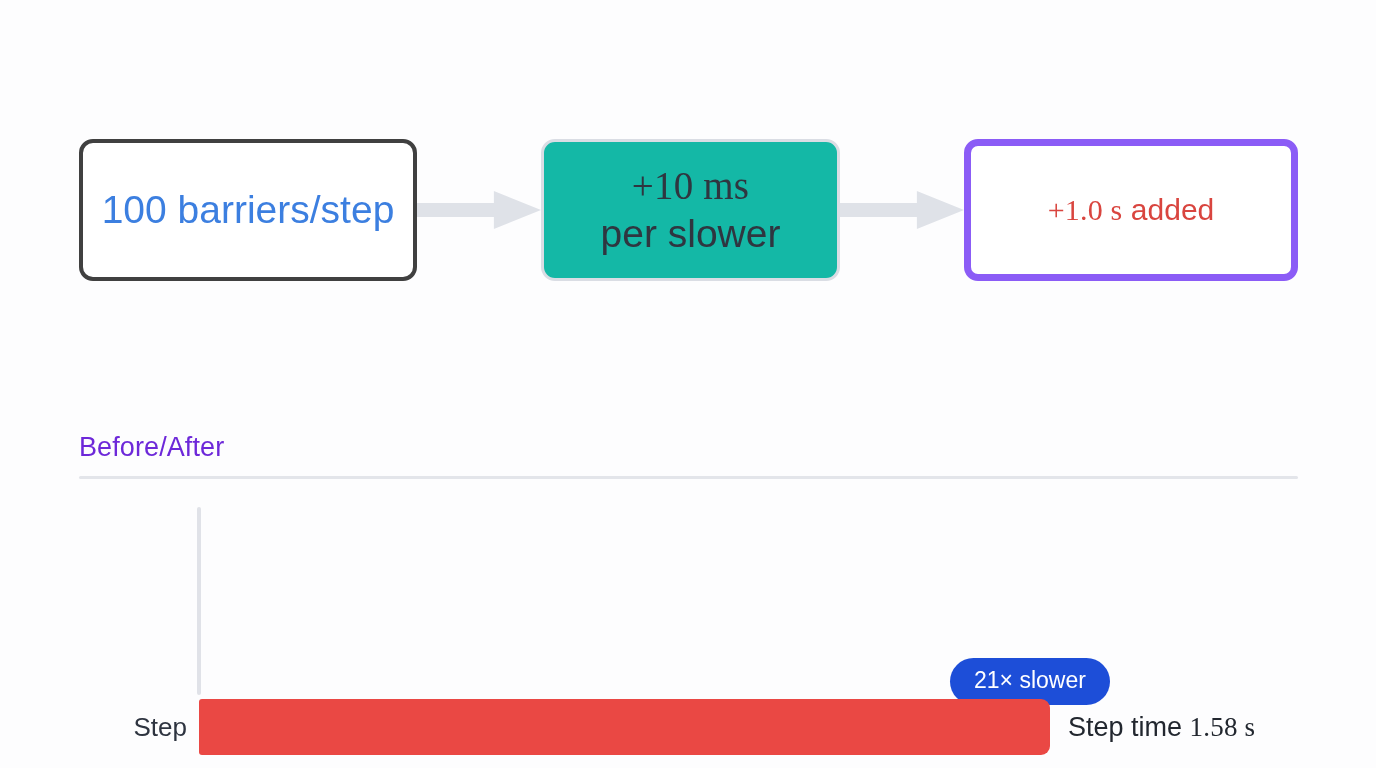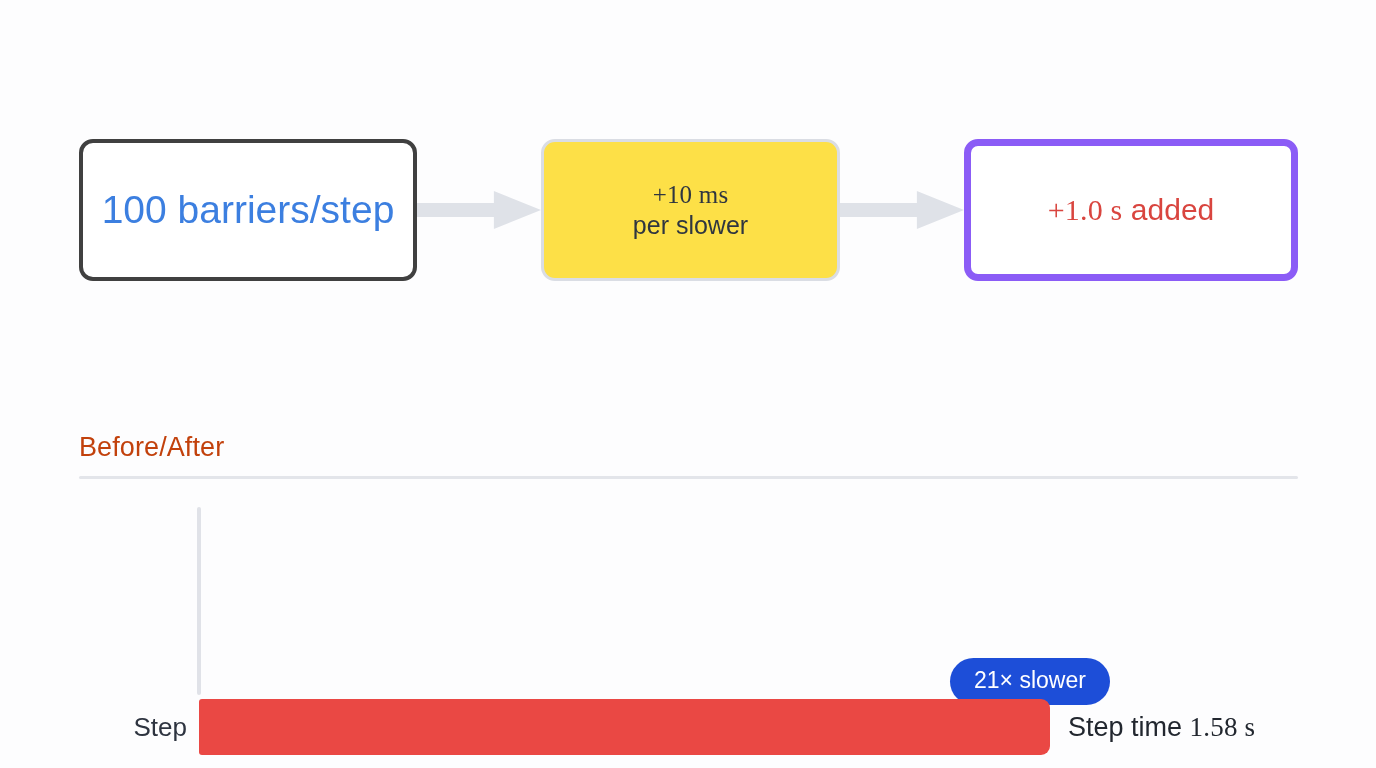--- a/index.html
+++ b/index.html
@@ -45,22 +45,22 @@
     width: 338px;
     border: 4px solid #404040;
     color: #3c7fe0;
     font-size: 39px;
   }
 
   .flow-box.step-2 {
     width: 299px;
     border: 3px solid #dadde4;
     color: #2f3640;
-    font-size: 25px;
-    background: #fde047;
+    font-size: 39px;
+    background: #14b8a6;
   }
 
   .flow-box.step-3 {
     width: 334px;
     border: 7px solid #8b5cf6;
     color: #d9453f;
     font-size: 30px;
   }
 
   
@@ -82,21 +82,21 @@
   
   .panel {
     position: absolute;
     left: 79px;
     top: 432px;
     width: 1219px;
   }
 
   .panel-title {
     font-size: 27px;
-    color: #c2410c;
+    color: #6d28d9;
     letter-spacing: 0.1px;
   }
 
   .panel-rule {
     margin-top: 13px;
     height: 3px;
     background: #e3e5ea;
     border-radius: 2px;
     width: 1219px;
   }

